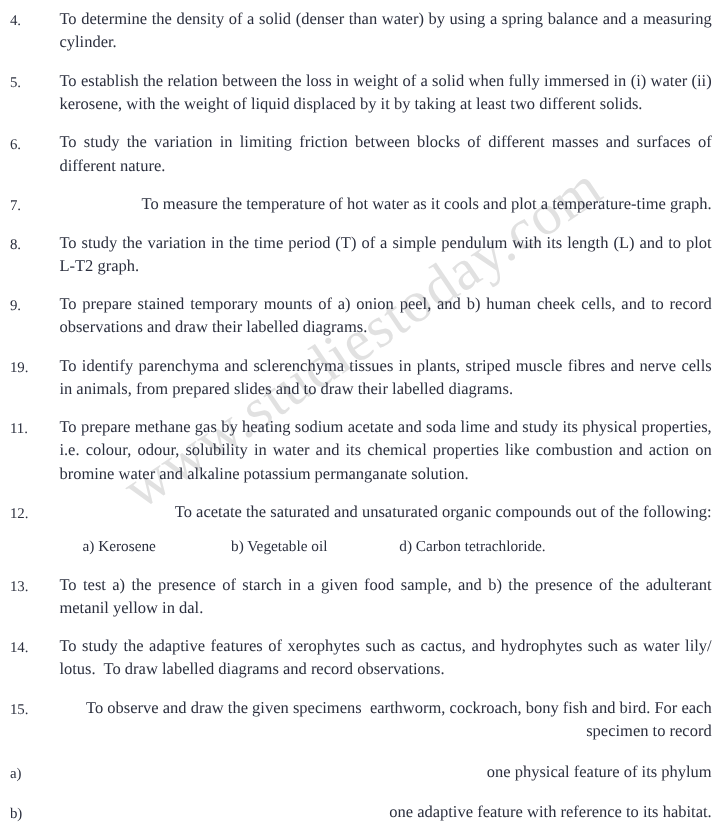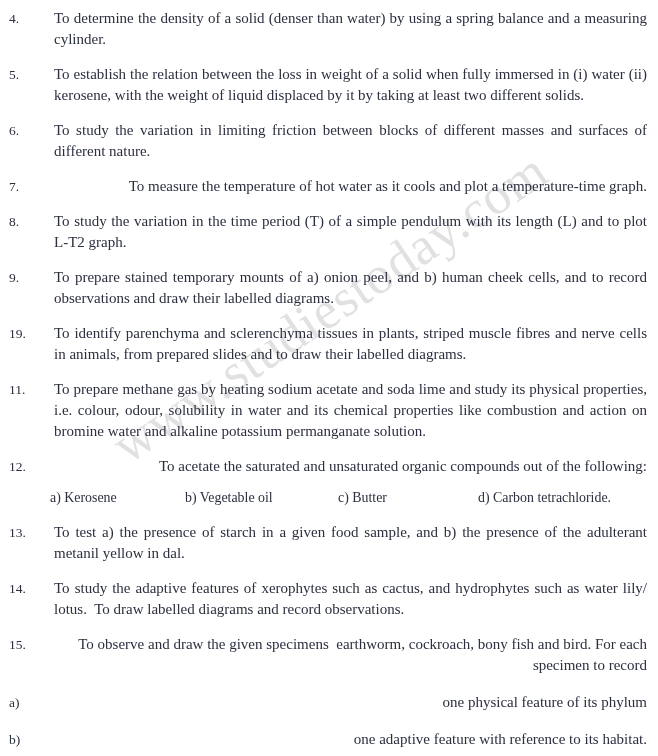--- a/index.html
+++ b/index.html
@@ -74,21 +74,21 @@
     text-justify: inter-word;
     padding-right: 1px;
     hyphens: none;
     white-space: pre-wrap;
   }
   .item.nojust .body { text-align: right; }
 
   
   .options-row {
     display: flex;
-    margin-left: 41px;
+    margin-left: 66px;
     margin-top: -4px;
     margin-bottom: 14px;
     font-size: 13.9px;
     line-height: 21px;
   }
   .options-row .opt { white-space: nowrap; }
   .options-row .opt.o1 { width: 123px; }
   .options-row .opt.o2 { width: 153px; padding-left: 12px; }
   .options-row .opt.o3 { width: 140px; }
   .options-row .opt.o4 { width: auto; }
@@ -146,21 +146,20 @@
   </div>
 
   <div class="item nojust">
     <div class="num">12.</div>
     <div class="body">To acetate the saturated and unsaturated organic compounds out of the following:</div>
   </div>
 
   <div class="options-row">
     <div class="opt o1">a) Kerosene</div>
     <div class="opt o2">b) Vegetable oil</div>
-    <div class="opt o3">c) Butter</div>
     <div class="opt o4">d) Carbon tetrachloride.</div>
   </div>
 
   <div class="item">
     <div class="num">13.</div>
     <div class="body">To test a) the presence of starch in a given food sample, and b) the presence of the adulterant metanil yellow in dal.</div>
   </div>
 
   <div class="item">
     <div class="num">14.</div>

